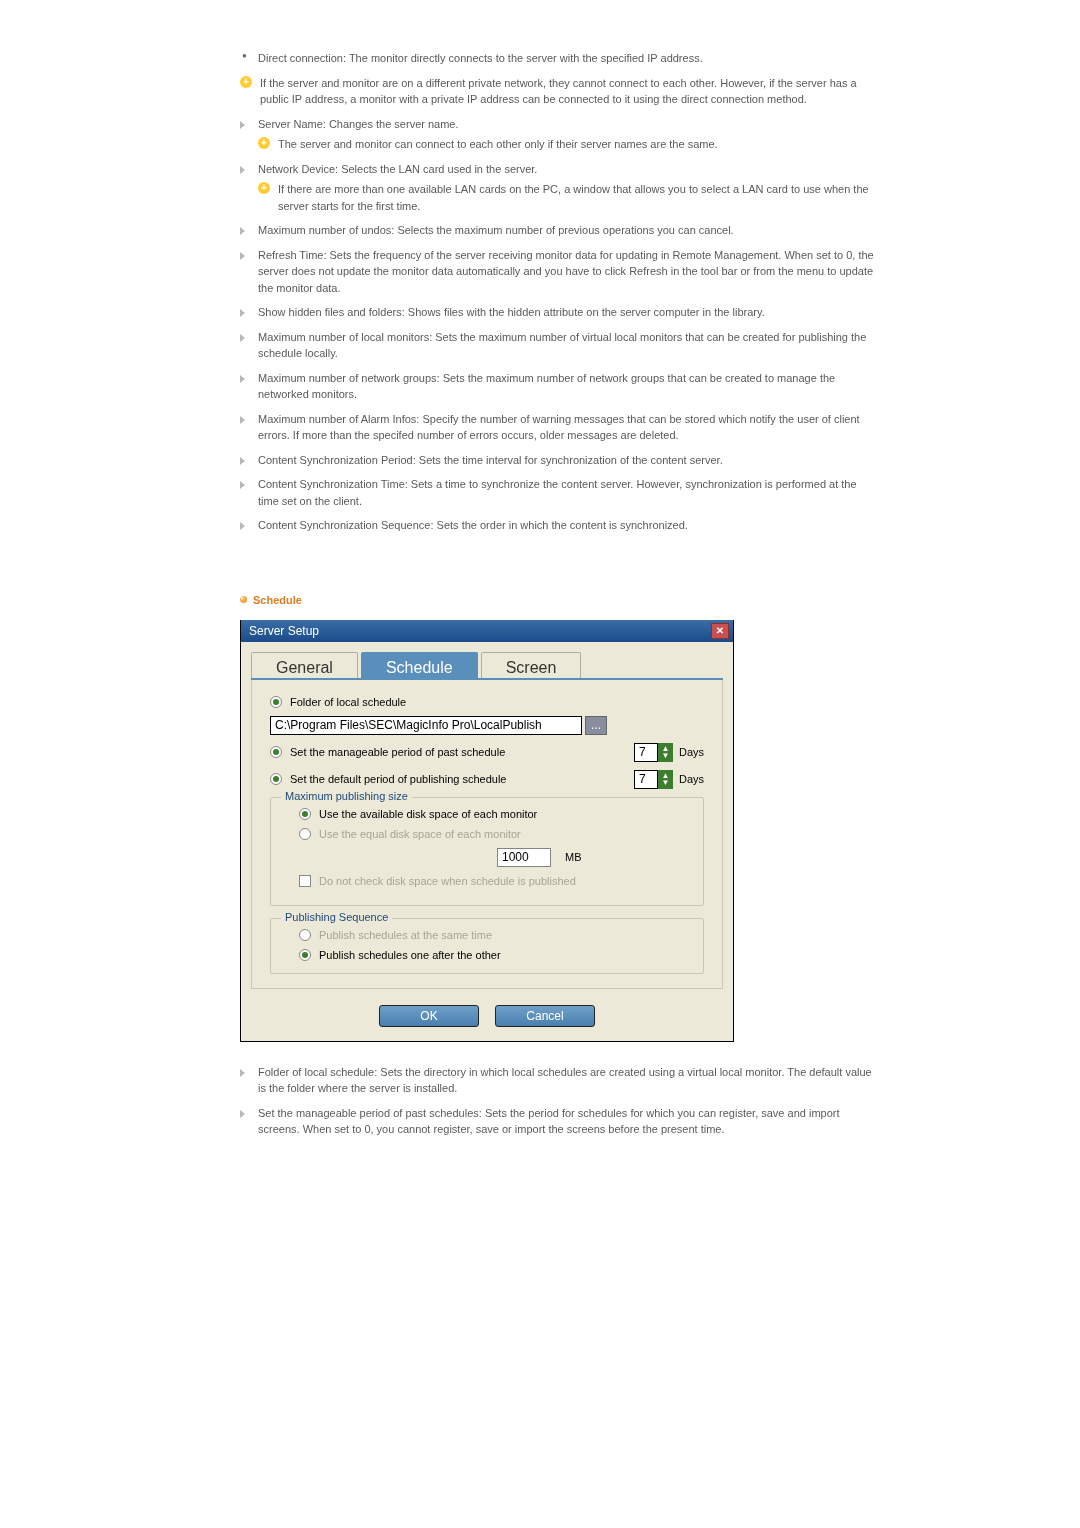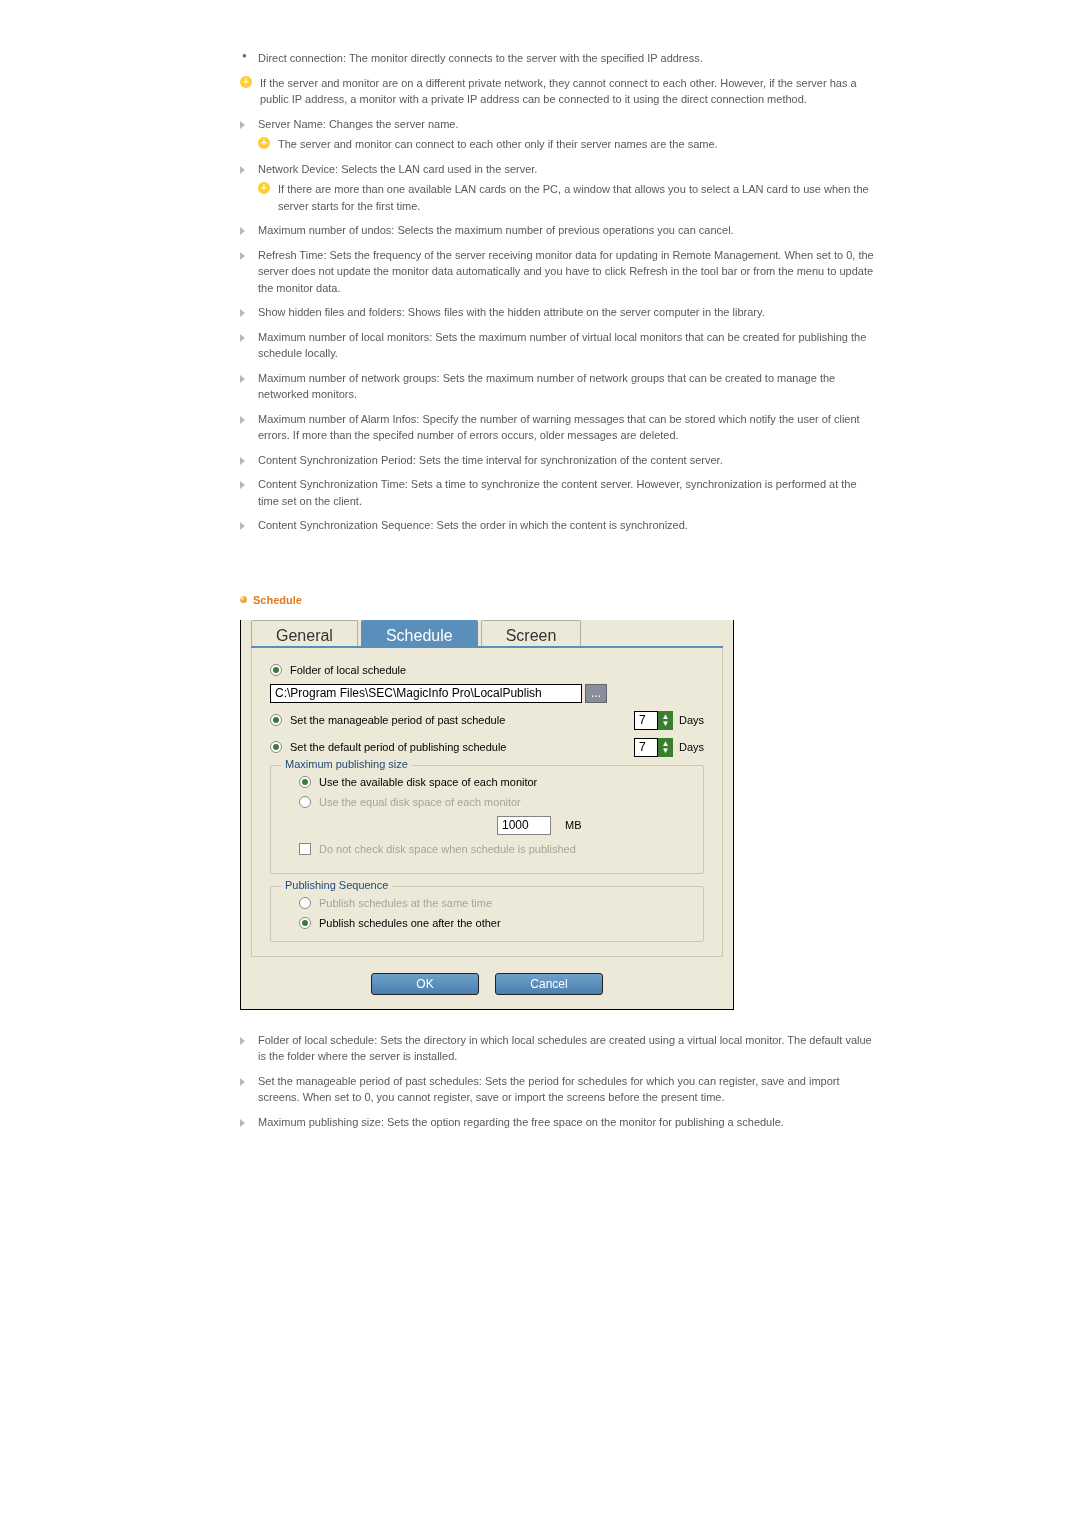--- a/index.html
+++ b/index.html
@@ -54,21 +54,21 @@
   .spin-in { width: 24px; height: 19px; border: 1px solid #000; background: #fff; font-size: 12px; padding: 1px 4px;}
   .spin-btns { width: 15px; height: 19px; background: #3a7e2e; color: #fff; font-size: 8px; display: flex;
                flex-direction: column; align-items: center; justify-content: center; line-height: 7px; margin: 0 6px 0 0; }
   .groupbox { border: 1px solid #cac7b6; border-radius: 2px; margin-top: 4px; padding: 10px 12px 10px 12px; position: relative; }
   .groupbox .legend { position: absolute; top: -8px; left: 10px; background: #ece9d8; padding: 0 4px;
                       font-size: 11px; color: #214a7b; }
   .disabled { color: #a8a597; }
   .midfield { width: 54px; height: 19px; border: 1px solid #848484; background: #fff; font-size: 12px;
               padding: 1px 4px; margin: 0 14px 0 14px; }
   .btnbar { display: flex; justify-content: center; gap: 16px; padding: 6px 0 14px 0; }
-  .btn3d { width: 108px; height: 22px; border: 1px solid #222; border-radius: 3px;
+  .btn3d { width: 100px; height: 22px; border: 1px solid #222; border-radius: 3px;
            background: linear-gradient(#6fa0c8, #4a7fb0); color: #fff; font-size: 12px; display: flex;
            align-items: center; justify-content: center; }
   .indent { padding-left: 16px; }
 </style>
 </head>
 <body>
 
 <div class="content">
 
   <ul class="big">
@@ -104,20 +104,24 @@
     <li class="marker-arrow">Content Synchronization Period: Sets the time interval for synchronization of the content server.</li>
     <li class="marker-arrow">Content Synchronization Time: Sets a time to synchronize the content server. However, synchronization is performed at the time set on the client.</li>
     <li class="marker-arrow">Content Synchronization Sequence: Sets the order in which the content is synchronized.</li>
   </ul>
 
   <div class="section-title">
     <span class="bullet"></span><span>Schedule</span>
   </div>
 
   <div class="dialog">
+    <div class="titlebar">
+      <span class="t-text">Server Setup</span>
+      <div class="closebox">✕</div>
+    </div>
     <div class="tabbar">
       <div class="tab">General</div>
       <div class="tab active">Schedule</div>
       <div class="tab">Screen</div>
     </div>
     <div class="panel">
 
       <div class="row">
         <span class="rb sel"></span>
         <span>Folder of local schedule</span>
@@ -182,16 +186,15 @@
     </div>
     <div class="btnbar">
       <div class="btn3d">OK</div>
       <div class="btn3d">Cancel</div>
     </div>
   </div>
 
   <ul class="big">
     <li class="marker-arrow">Folder of local schedule: Sets the directory in which local schedules are created using a virtual local monitor. The default value is the folder where the server is installed.</li>
     <li class="marker-arrow">Set the manageable period of past schedules: Sets the period for schedules for which you can register, save and import screens. When set to 0, you cannot register, save or import the screens before the present time.</li>
-    <li class="marker-arrow">Maximum publishing size: Sets the option regarding the free space on the monitor for publishing a schedule.</li>
   </ul>
 
 </div>
 
 </body></html>

